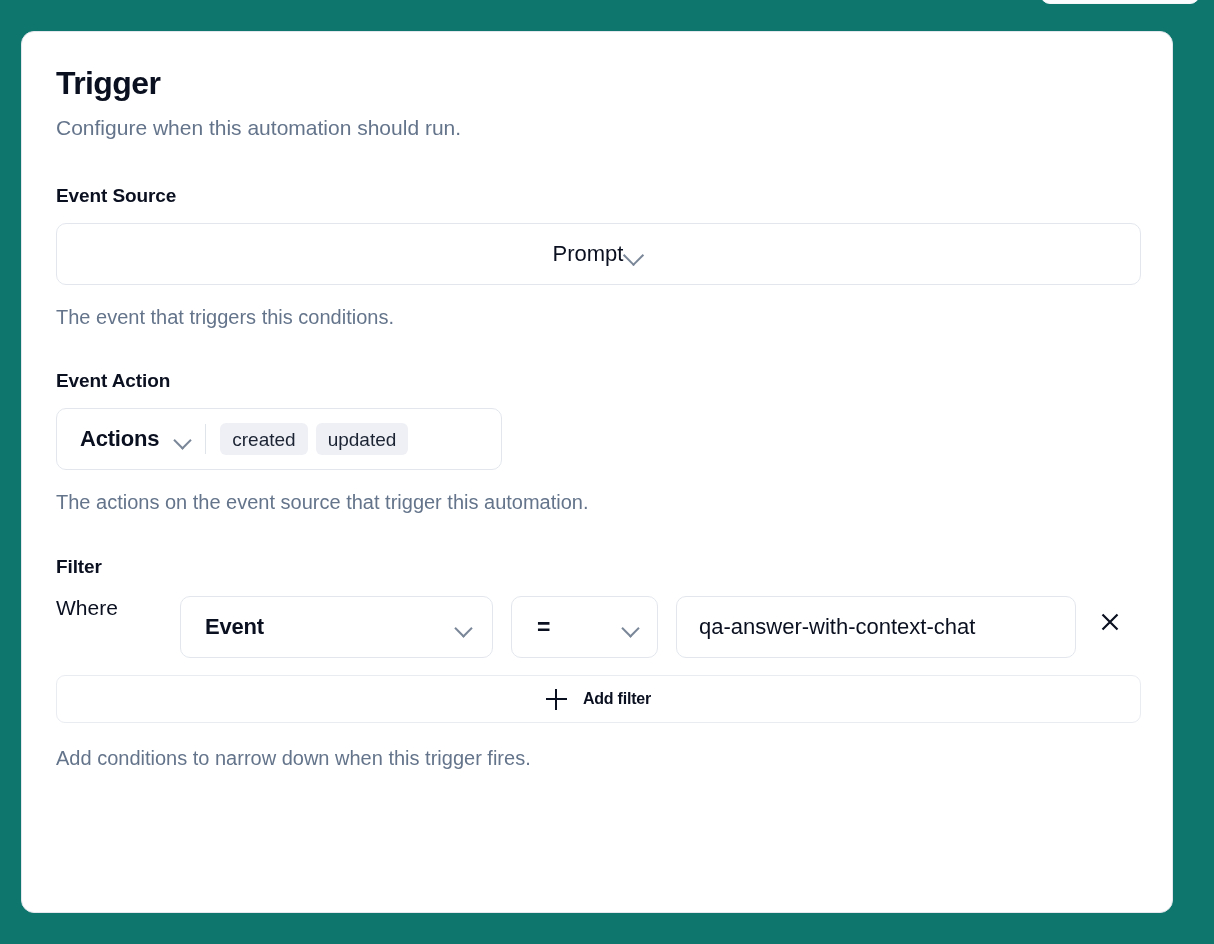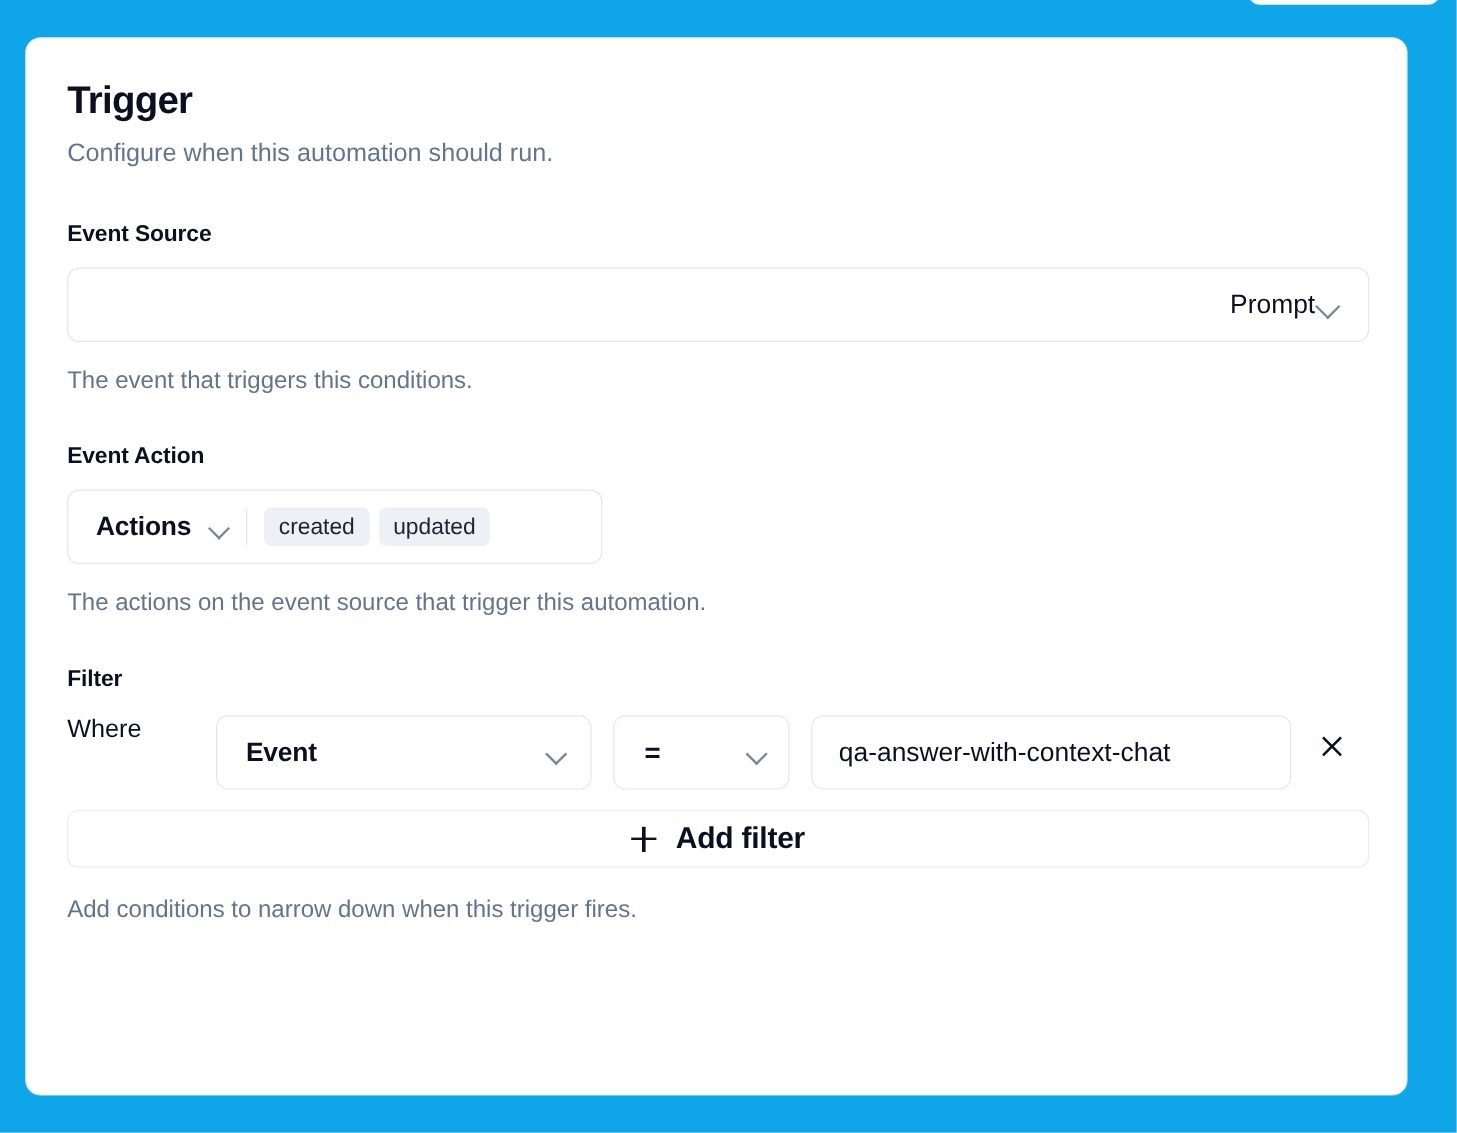--- a/index.html
+++ b/index.html
@@ -9,21 +9,21 @@
     height: 944px;
     background: #ffffff;
     font-family: "Liberation Sans", sans-serif;
     -webkit-font-smoothing: antialiased;
   }
 
   .page {
     position: relative;
     width: 1214px;
     height: 944px;
-    background: #0ea5e9;
+    background: #0f766e;
     overflow: hidden;
     text-decoration: underline;
   }
 
   
   .ghost-top {
     position: absolute;
     top: -26px;
     right: 14px;
     width: 160px;
@@ -80,21 +80,21 @@
 
   .select-full {
     margin-top: 16px;
     width: 1085px;
     height: 62px;
     border: 1px solid #e3e7ed;
     border-radius: 10px;
     background: #ffffff;
     display: flex;
     align-items: center;
-    justify-content: flex-end;
+    justify-content: center;
     padding: 0 22px 0 23px;
   }
   .select-full-value {
     font-size: 22px;
     color: #0b1020;
     font-weight: 400;
   }
 
   .chev {
     display: inline-block;
@@ -245,21 +245,21 @@
     flex: none;
   }
   .plus-icon::before, .plus-icon::after {
     content: "";
     position: absolute;
     background: #0b1020;
   }
   .plus-icon::before { left: 0; top: 9px; width: 21px; height: 2.6px; }
   .plus-icon::after { top: 0; left: 9px; width: 2.6px; height: 21px; }
   .add-filter-label {
-    font-size: 25px;
+    font-size: 16px;
     font-weight: 700;
     color: #0b1020;
     letter-spacing: -0.2px;
   }
 
   .help-filter { margin-top: 23px; }
 </style>
 </head>
 <body>
 

